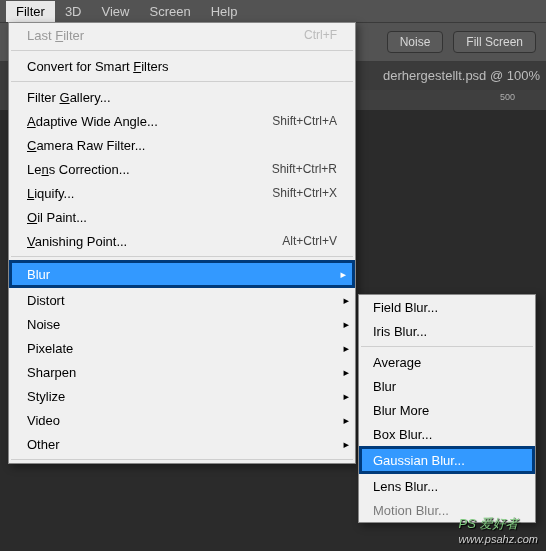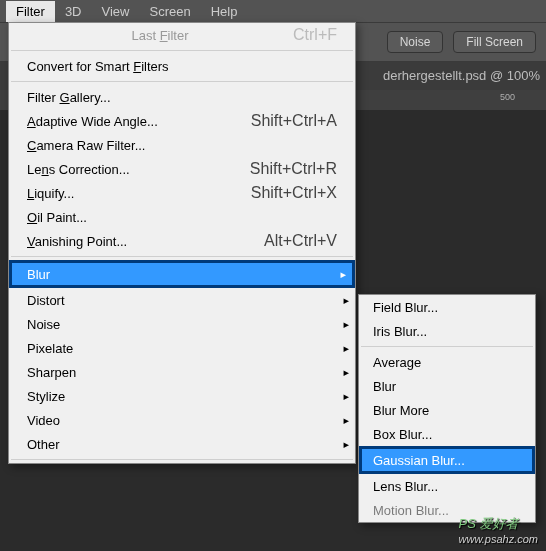--- a/index.html
+++ b/index.html
@@ -10,23 +10,23 @@
   .toolbar-row { position: absolute; top: 22px; left: 0; right: 0; height: 40px; background: #535353; display: flex; align-items: center; justify-content: flex-end; padding: 0 10px; gap: 10px; border-top: 1px solid #3a3a3a; border-bottom: 1px solid #3a3a3a;}
   .btn { background: #5a5a5a; border: 1px solid #333; border-radius: 4px; color: #d8d8d8; padding: 3px 12px; font-size: 12px;}
   .doc-tab { position: absolute; top: 62px; left: 0; right: 0; height: 28px; background: #3b3b3b; color: #bdbdbd; padding-left: 8px; line-height: 28px; font-size: 12px; overflow: hidden;}
   .ruler { position: absolute; top: 90px; left: 0; right: 0; height: 20px; background: #3f3f3f; color: #b0b0b0; font-size: 10px; display: flex; }
   .ruler .tick { position: absolute; top: 2px; font-size: 9px; padding-left: 32px; }
   .canvas-area { position: absolute; top: 110px; left: 0; right: 0; bottom: 0; background: #2b2b2b; }
 
   
   .dropdown { position: absolute; top: 22px; left: 8px; width: 348px; background: #f0f0f0; border: 1px solid #888; box-shadow: 3px 3px 8px rgba(0,0,0,0.4); }
   .menuitem { height: 24px; display: flex; align-items: center; padding: 0 18px; color: #000; position: relative; }
-  .menuitem.disabled { color: #999; text-align: center; }
+  .menuitem.disabled { color: #999; }
   .menuitem .lbl { flex: 1; }
-  .menuitem .shortcut { color: #444; font-size: 16px; }
+  .menuitem .shortcut { color: #444; font-size: 12px; }
   .menuitem.disabled .shortcut { color: #bbb; }
   .sep { height: 1px; background: #cfcfcf; margin: 3px 2px; }
   .menuitem.submenu::after { content: "▸"; position: absolute; right: 6px; font-size: 11px; }
   .menuitem.highlight-blue { background: #3399ff; color: #fff; border: 3px solid #003a7a; margin: 0; padding: 0 15px; height: 28px;}
   .menuitem.highlight-blue::after { color: #fff; }
   .underline { text-decoration: underline; }
 
   .submenu-panel { position: absolute; top: 294px; left: 358px; width: 178px; background: #f0f0f0; border: 1px solid #888; box-shadow: 3px 3px 8px rgba(0,0,0,0.4);}
   .submenu-panel .menuitem { padding: 5px 14px; }
   .submenu-panel .menuitem.highlight-blue { padding: 0 11px; }

